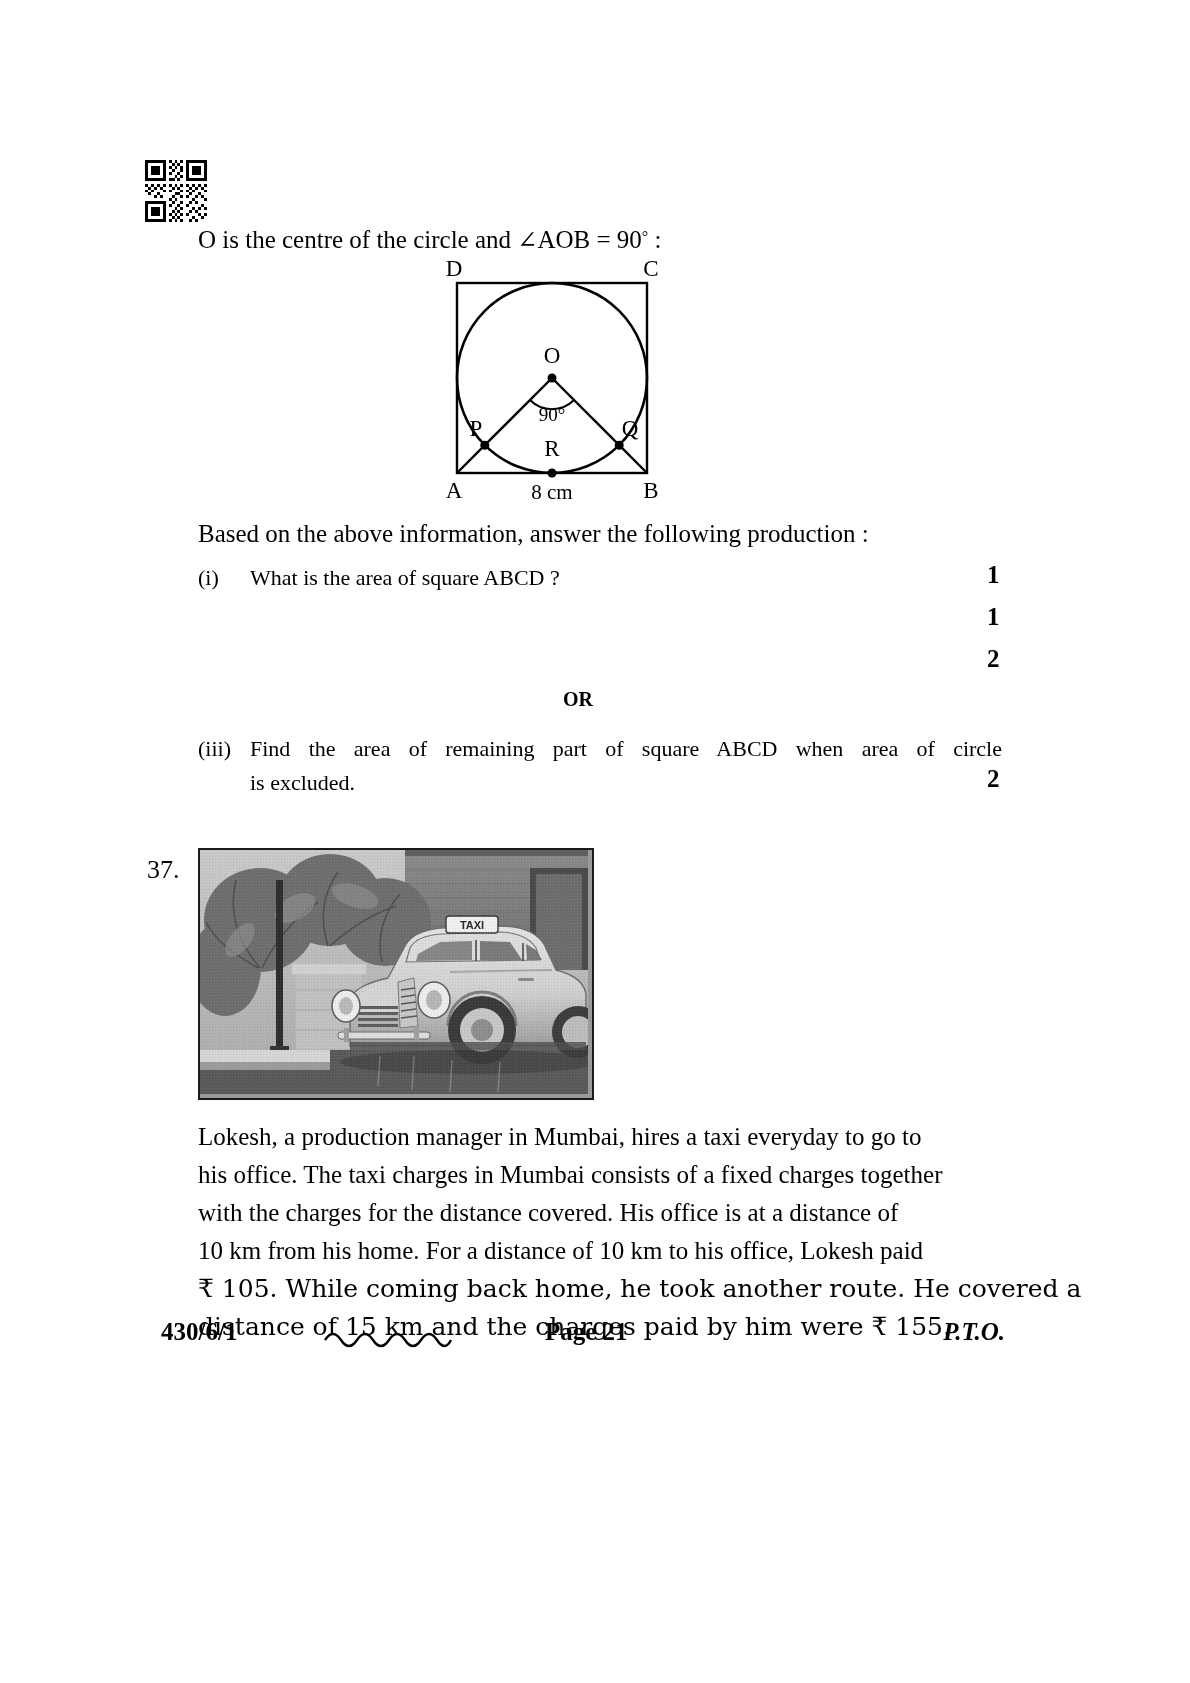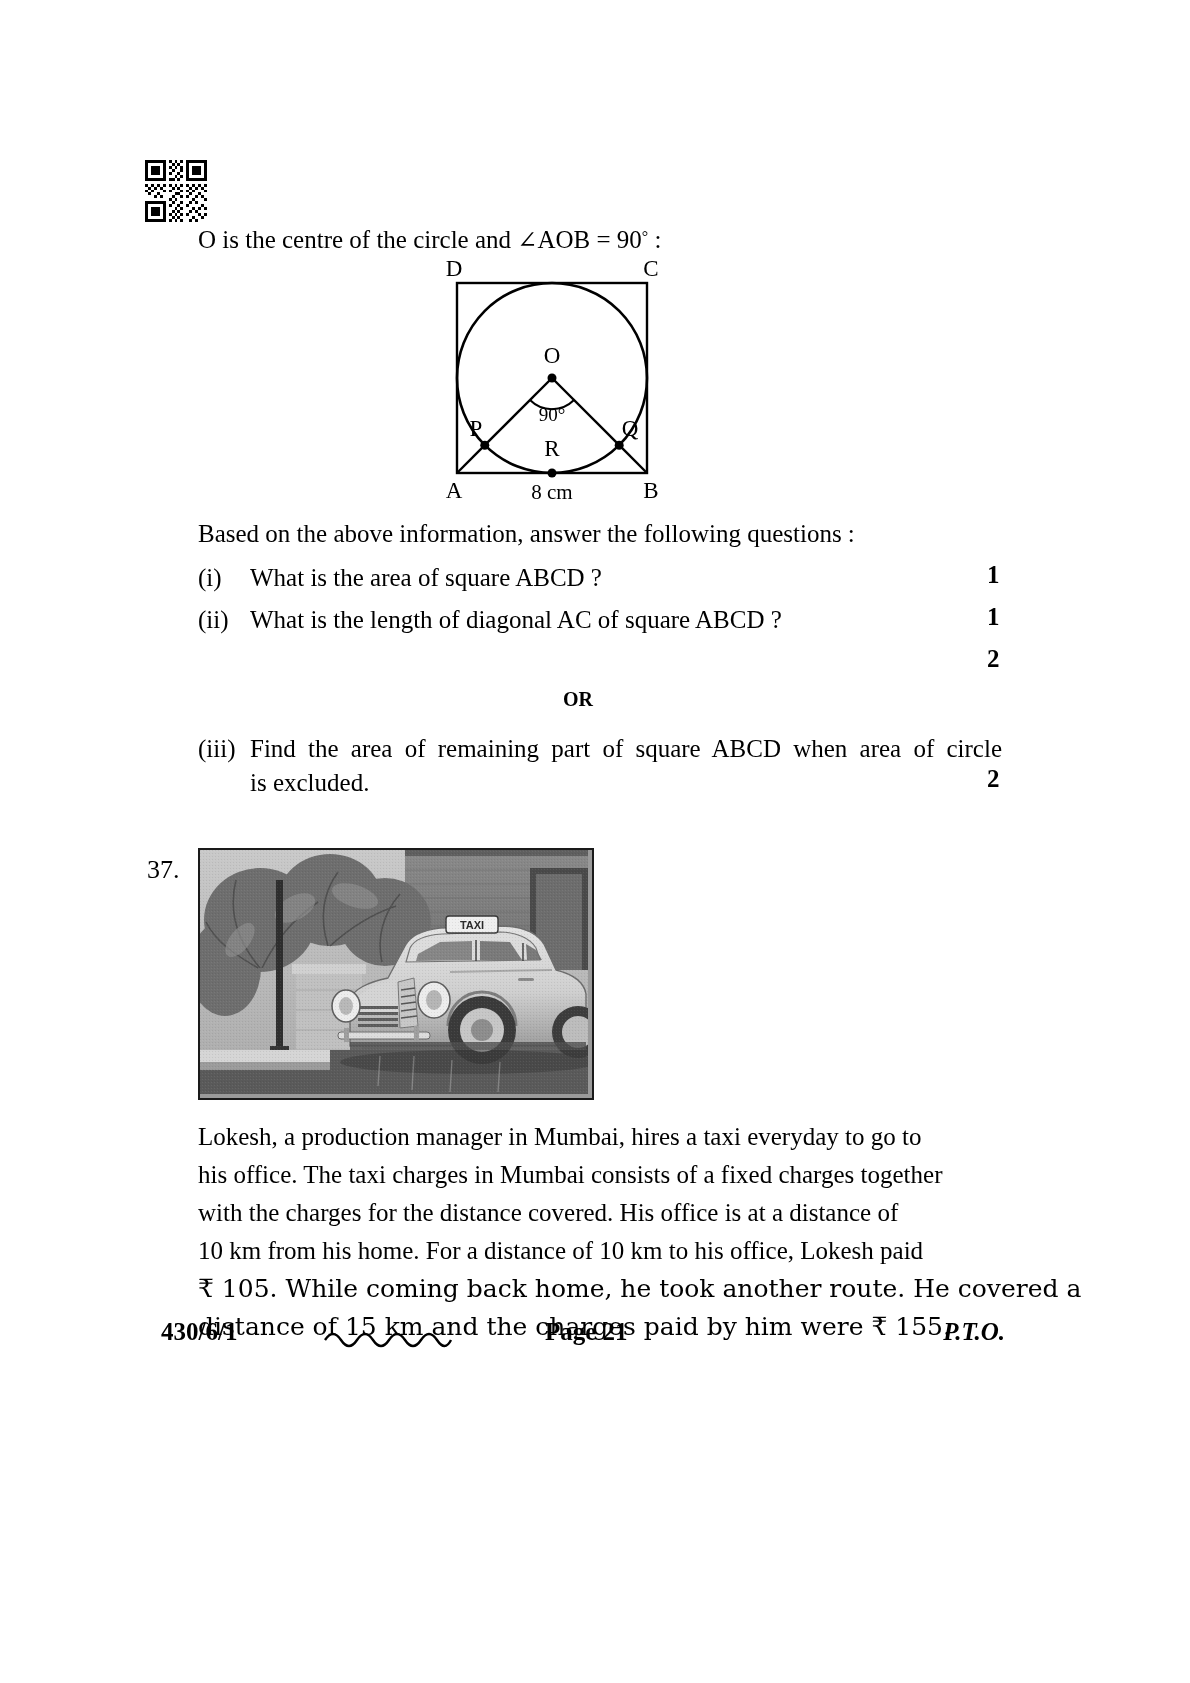--- a/index.html
+++ b/index.html
@@ -63,21 +63,21 @@
     top: 517px;
     font-size: 25px;
     line-height: 34px;
     white-space: nowrap;
   }
 
   .q-row {
     position: absolute;
     left: 181px;
     width: 808px;
-    font-size: 25px;
+    font-size: 22px;
     line-height: 34px;
   }
   .q-num {
     display: inline-block;
     width: 52px;
     vertical-align: top;
   }
   .q-text {
     display: inline-block;
     width: 700px;
@@ -351,30 +351,27 @@
       <text x="219" y="240" font-family="Liberation Serif, serif" font-size="23" text-anchor="middle">B</text>
       <text x="120" y="105" font-family="Liberation Serif, serif" font-size="23" text-anchor="middle">O</text>
       <text x="44" y="178" font-family="Liberation Serif, serif" font-size="23" text-anchor="middle">P</text>
       <text x="198" y="178" font-family="Liberation Serif, serif" font-size="23" text-anchor="middle">Q</text>
       <text x="120" y="198" font-family="Liberation Serif, serif" font-size="23" text-anchor="middle">R</text>
       <text x="120" y="163" font-family="Liberation Serif, serif" font-size="19" text-anchor="middle">90°</text>
       <text x="120" y="241" font-family="Liberation Serif, serif" font-size="21" text-anchor="middle">8 cm</text>
     </svg>
   </div>
 
-  <div class="based-line">Based on the above information, answer the following questions :</div>
+  <div class="based-line">Based on the above information, answer the following production :</div>
 
   <div class="q-row" style="top:561px;">
     <span class="q-num">(i)</span><span class="q-text">What is the area of square ABCD ?</span>
   </div>
   <div class="marks" style="top:561px;">1</div>
 
-  <div class="q-row" style="top:603px;">
-    <span class="q-num">(ii)</span><span class="q-text">What is the length of diagonal AC of square ABCD ?</span>
-  </div>
   <div class="marks" style="top:603px;">1</div>
 
   <div class="marks" style="top:645px;">2</div>
 
   <div class="or-line" style="top:688px;">OR</div>
 
   <div class="q-row" style="top:732px;">
     <span class="q-num">(iii)</span><span class="q3b-text"><span class="l1">Find the area of remaining part of square ABCD when area of circle</span><span>is excluded.</span></span>
   </div>
   <div class="marks" style="top:765px;">2</div>

